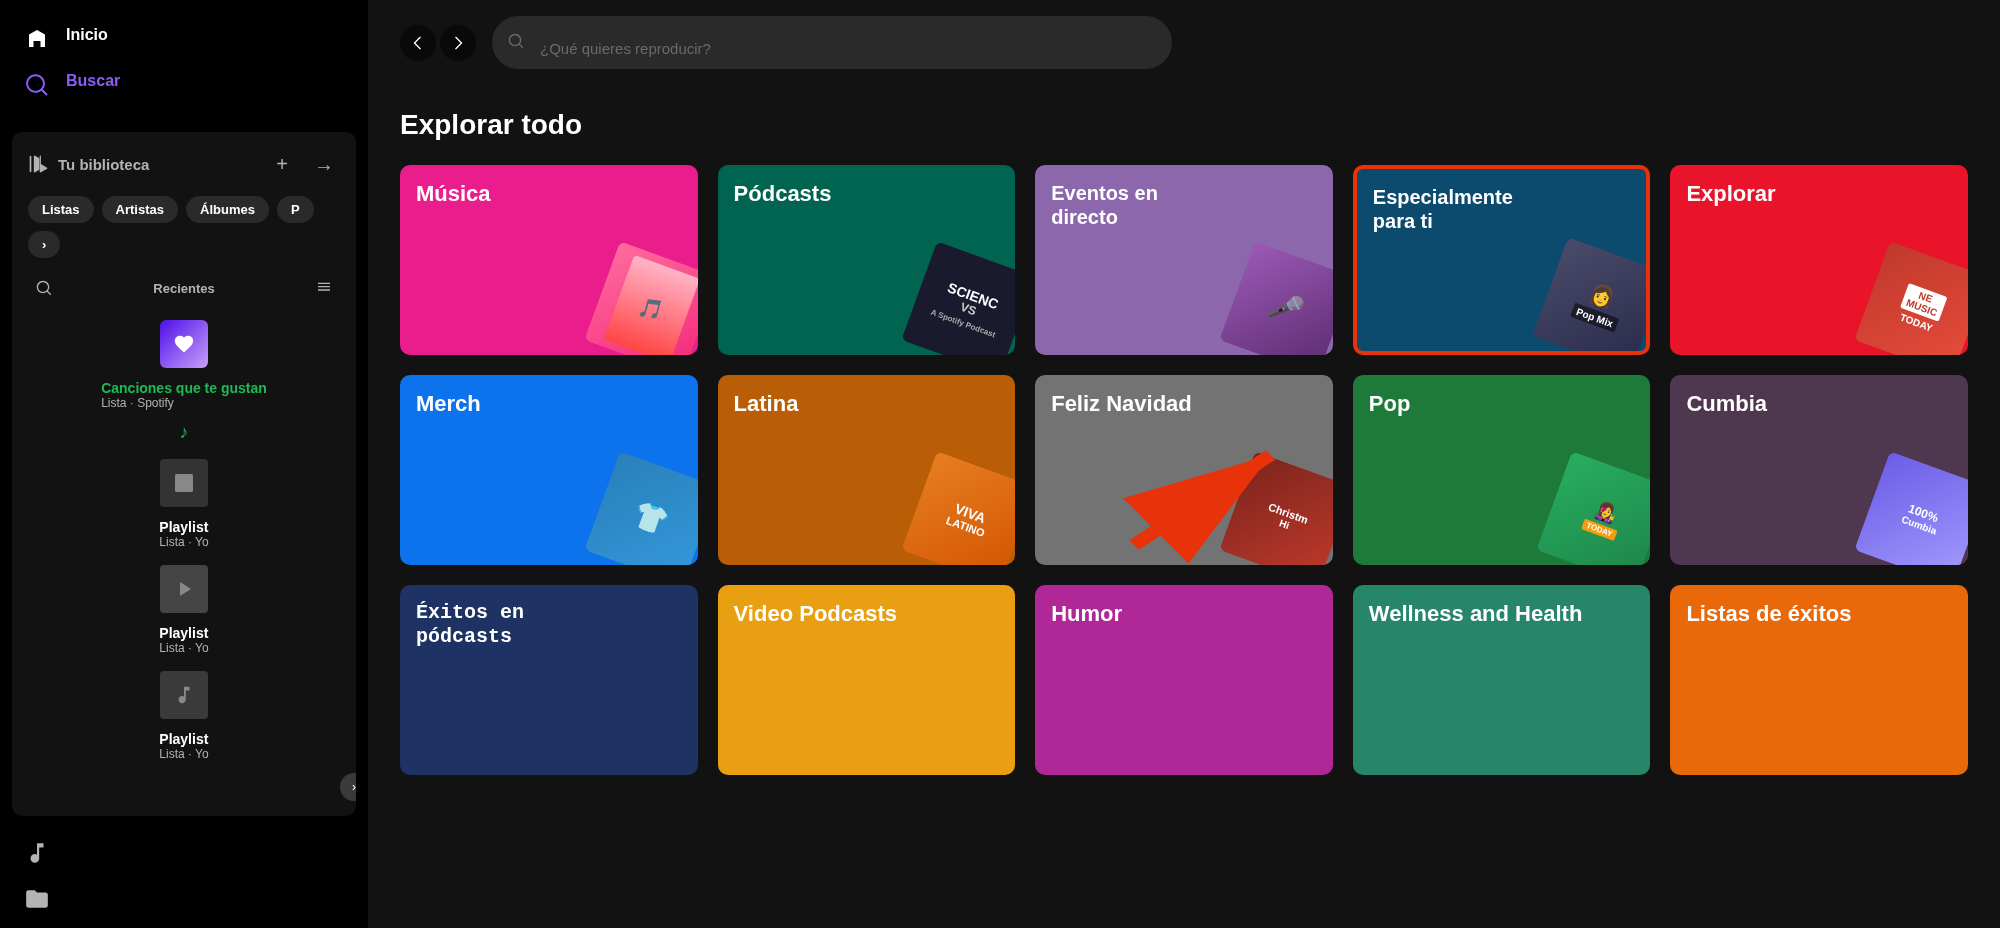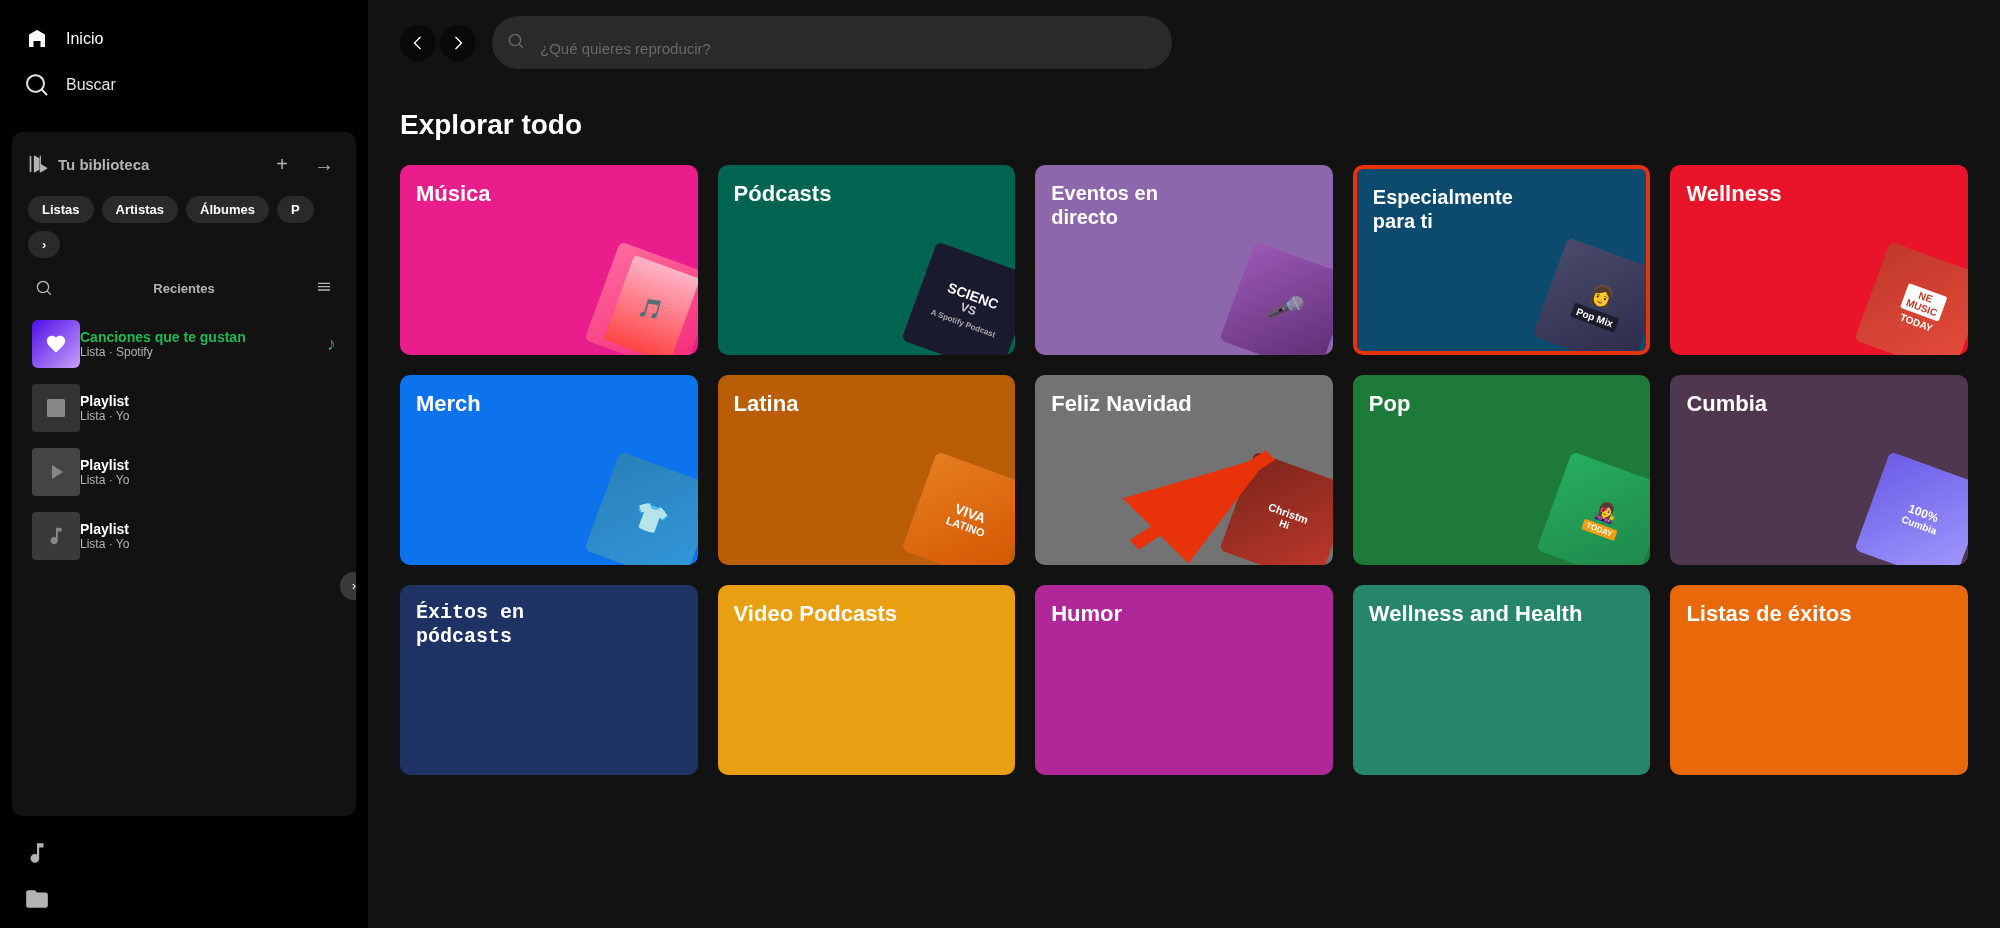--- a/index.html
+++ b/index.html
@@ -22,27 +22,26 @@
       flex-direction: column;
       height: 928px;
     }
 
     .sidebar-top {
       padding: 16px 24px;
     }
 
     .sidebar-nav-item {
       display: flex;
-      align-items: center;
       gap: 16px;
       padding: 10px 0;
       cursor: pointer;
       color: #b3b3b3;
       font-size: 16px;
-      font-weight: 400;
+      font-weight: 700;
     }
     .sidebar-nav-item.active {
       color: #fff;
     }
 
     .nav-icon {
       width: 26px;
       height: 26px;
       display: flex;
       align-items: center;
@@ -123,23 +122,25 @@
 
     .library-items {
       display: flex;
       flex-direction: column;
       gap: 4px;
     }
 
     .lib-item {
       display: flex;
       align-items: center;
+      gap: 12px;
       padding: 6px 4px;
       border-radius: 6px;
       cursor: pointer;
+      flex-direction: column;
     }
 
     .lib-thumb {
       width: 48px;
       height: 48px;
       border-radius: 4px;
       flex-shrink: 0;
       display: flex;
       align-items: center;
       justify-content: center;
@@ -370,21 +371,21 @@
 
     <div class="sidebar-nav-item active">
       <span class="nav-icon">
         <svg width="24" height="24" viewBox="0 0 24 24" fill="currentColor">
           <path d="M12.5 3.247a1 1 0 00-1 0L4 7.577V20h4.5v-6h7V20H20V7.577l-7.5-4.33z"></path>
         </svg>
       </span>
       <span>Inicio</span>
     </div>
 
-    <div class="sidebar-nav-item" style="color:#e5e5e5;">
+    <div class="sidebar-nav-item" style="color:#8b5cf6;">
       <span class="nav-icon">
         <svg width="24" height="24" viewBox="0 0 24 24" fill="currentColor">
           <path d="M10.533 1.279c-5.18 0-9.407 4.14-9.407 9.279s4.226 9.279 9.407 9.279c2.234 0 4.29-.77 5.907-2.058l4.353 4.353a1 1 0 101.414-1.414l-4.344-4.344a9.157 9.157 0 002.077-5.816c0-5.14-4.226-9.28-9.407-9.28zm-7.407 9.279c0-4.006 3.302-7.28 7.407-7.28s7.407 3.274 7.407 7.28-3.302 7.279-7.407 7.279-7.407-3.273-7.407-7.28z"></path>
         </svg>
       </span>
       <span>Buscar</span>
     </div>
   </div>
 
   <div class="sidebar-library">
@@ -573,21 +574,21 @@
           <div style="width:105px;height:105px;background:linear-gradient(135deg,#4a4a6a,#2a2a4a);border-radius:6px;overflow:hidden;position:relative;display:flex;align-items:center;justify-content:center;">
             <div style="font-size:8px;font-weight:700;color:#fff;text-align:center;">
               <div style="font-size:20px;margin-bottom:4px;">👩</div>
               <div style="background:rgba(0,0,0,0.5);padding:2px 4px;border-radius:2px;font-size:10px;">Pop Mix</div>
             </div>
           </div>
         </div>
       </div>
 
       <div class="category-card card-novedades">
-        <span class="category-label">Wellness</span>
+        <span class="category-label">Explorar</span>
         <div class="category-thumb">
           <div style="width:105px;height:105px;background:linear-gradient(135deg,#c0392b,#e74c3c);border-radius:6px;display:flex;align-items:center;justify-content:center;font-size:9px;font-weight:700;color:#fff;text-align:center;">
             <div>
               <div style="font-size:10px;font-weight:900;background:#fff;color:#c0392b;padding:2px 4px;border-radius:2px;margin-bottom:3px;">NE<br>MUSIC</div>
               <div style="font-size:10px;">TODAY</div>
             </div>
           </div>
         </div>
       </div>
 

